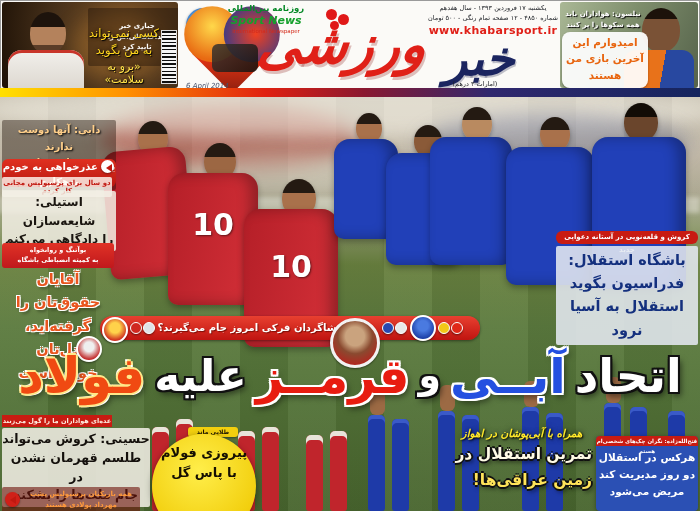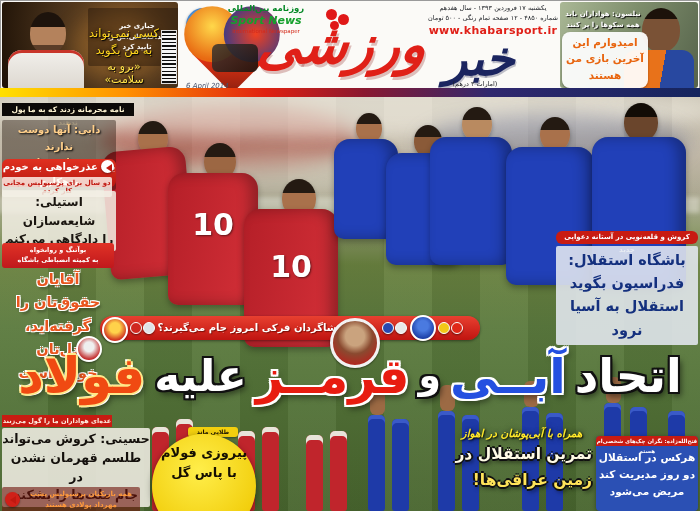--- a/index.html
+++ b/index.html
@@ -253,21 +253,20 @@
     <i class="sock blue" style="left:392px;top:322px;height:92px;"></i>
     <i class="sock blue" style="left:438px;top:314px;height:100px;"></i>
     <i class="sock blue" style="left:462px;top:318px;height:96px;"></i>
     <i class="sock blue" style="left:522px;top:310px;height:104px;"></i>
     <i class="sock blue" style="left:546px;top:316px;height:98px;"></i>
     <i class="sock blue" style="left:604px;top:306px;height:108px;"></i>
     <i class="sock blue" style="left:630px;top:310px;height:104px;"></i>
     <i class="sock blue" style="left:668px;top:314px;height:100px;"></i>
   </div>
 
-  <div class="t strip-top">نامه محرمانه زدند که به ما پول ندهند</div>
   <div class="t daei">
     <span style="display:block">دایی: آنها دوست ندارند</span>
     <span style="display:block">پرسپولیس با من قهرمان شود</span>
   </div>
   <div class="t apology">
     <span>یک عذرخواهی به خودم بدهکارم</span>
     <i class="circle-ico" style="left:99px;top:1px;width:13px;height:13px;"></i>
   </div>
   <div class="t freework">دو سال برای پرسپولیس مجانی کار کردم</div>
   <div class="t estili">

